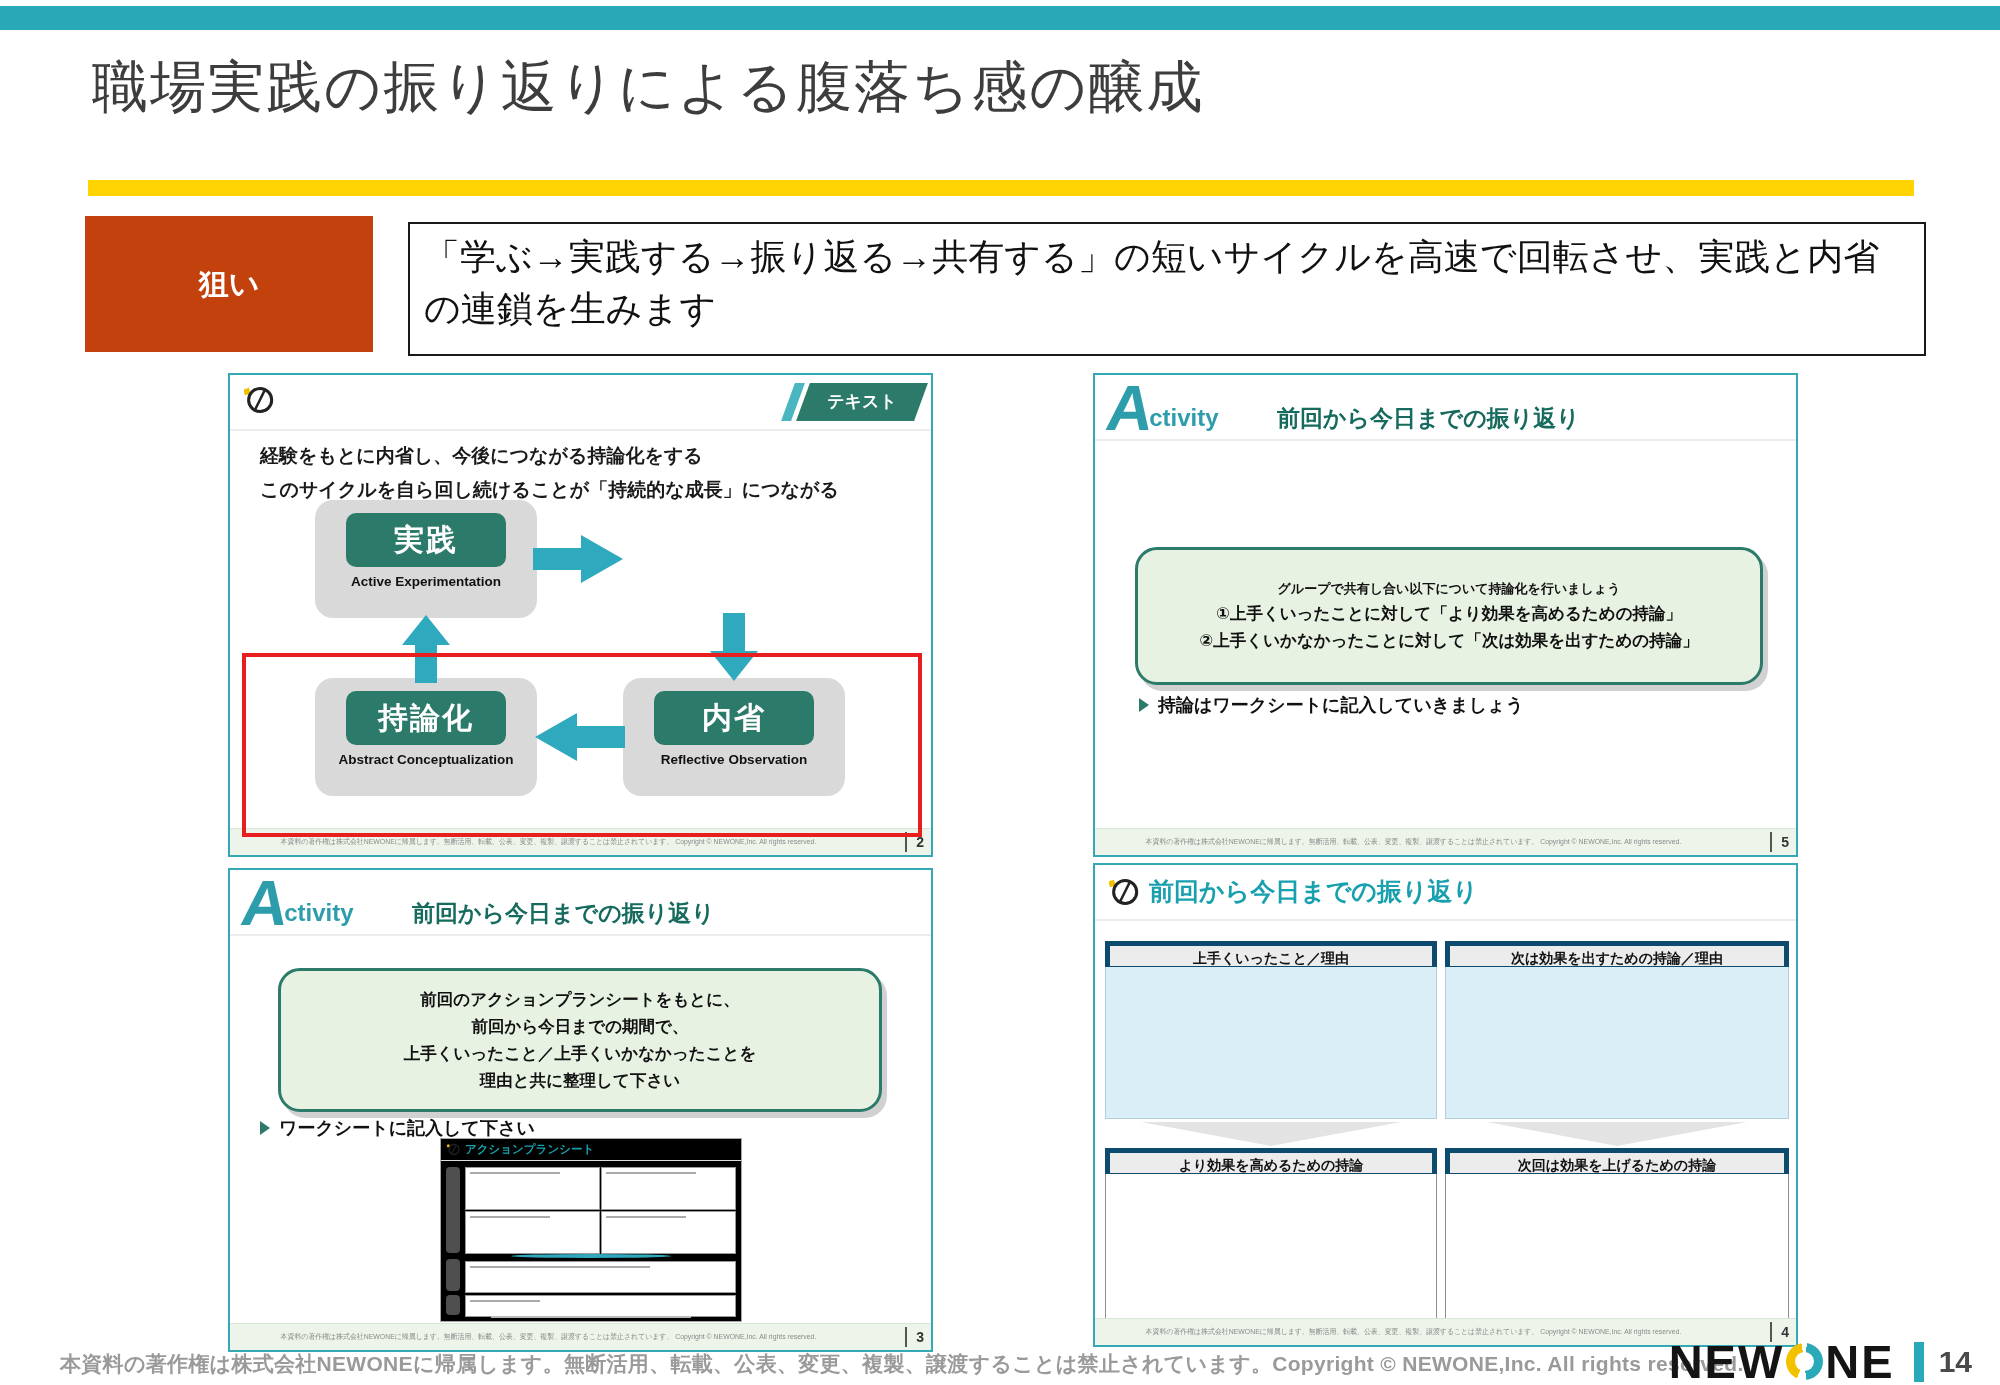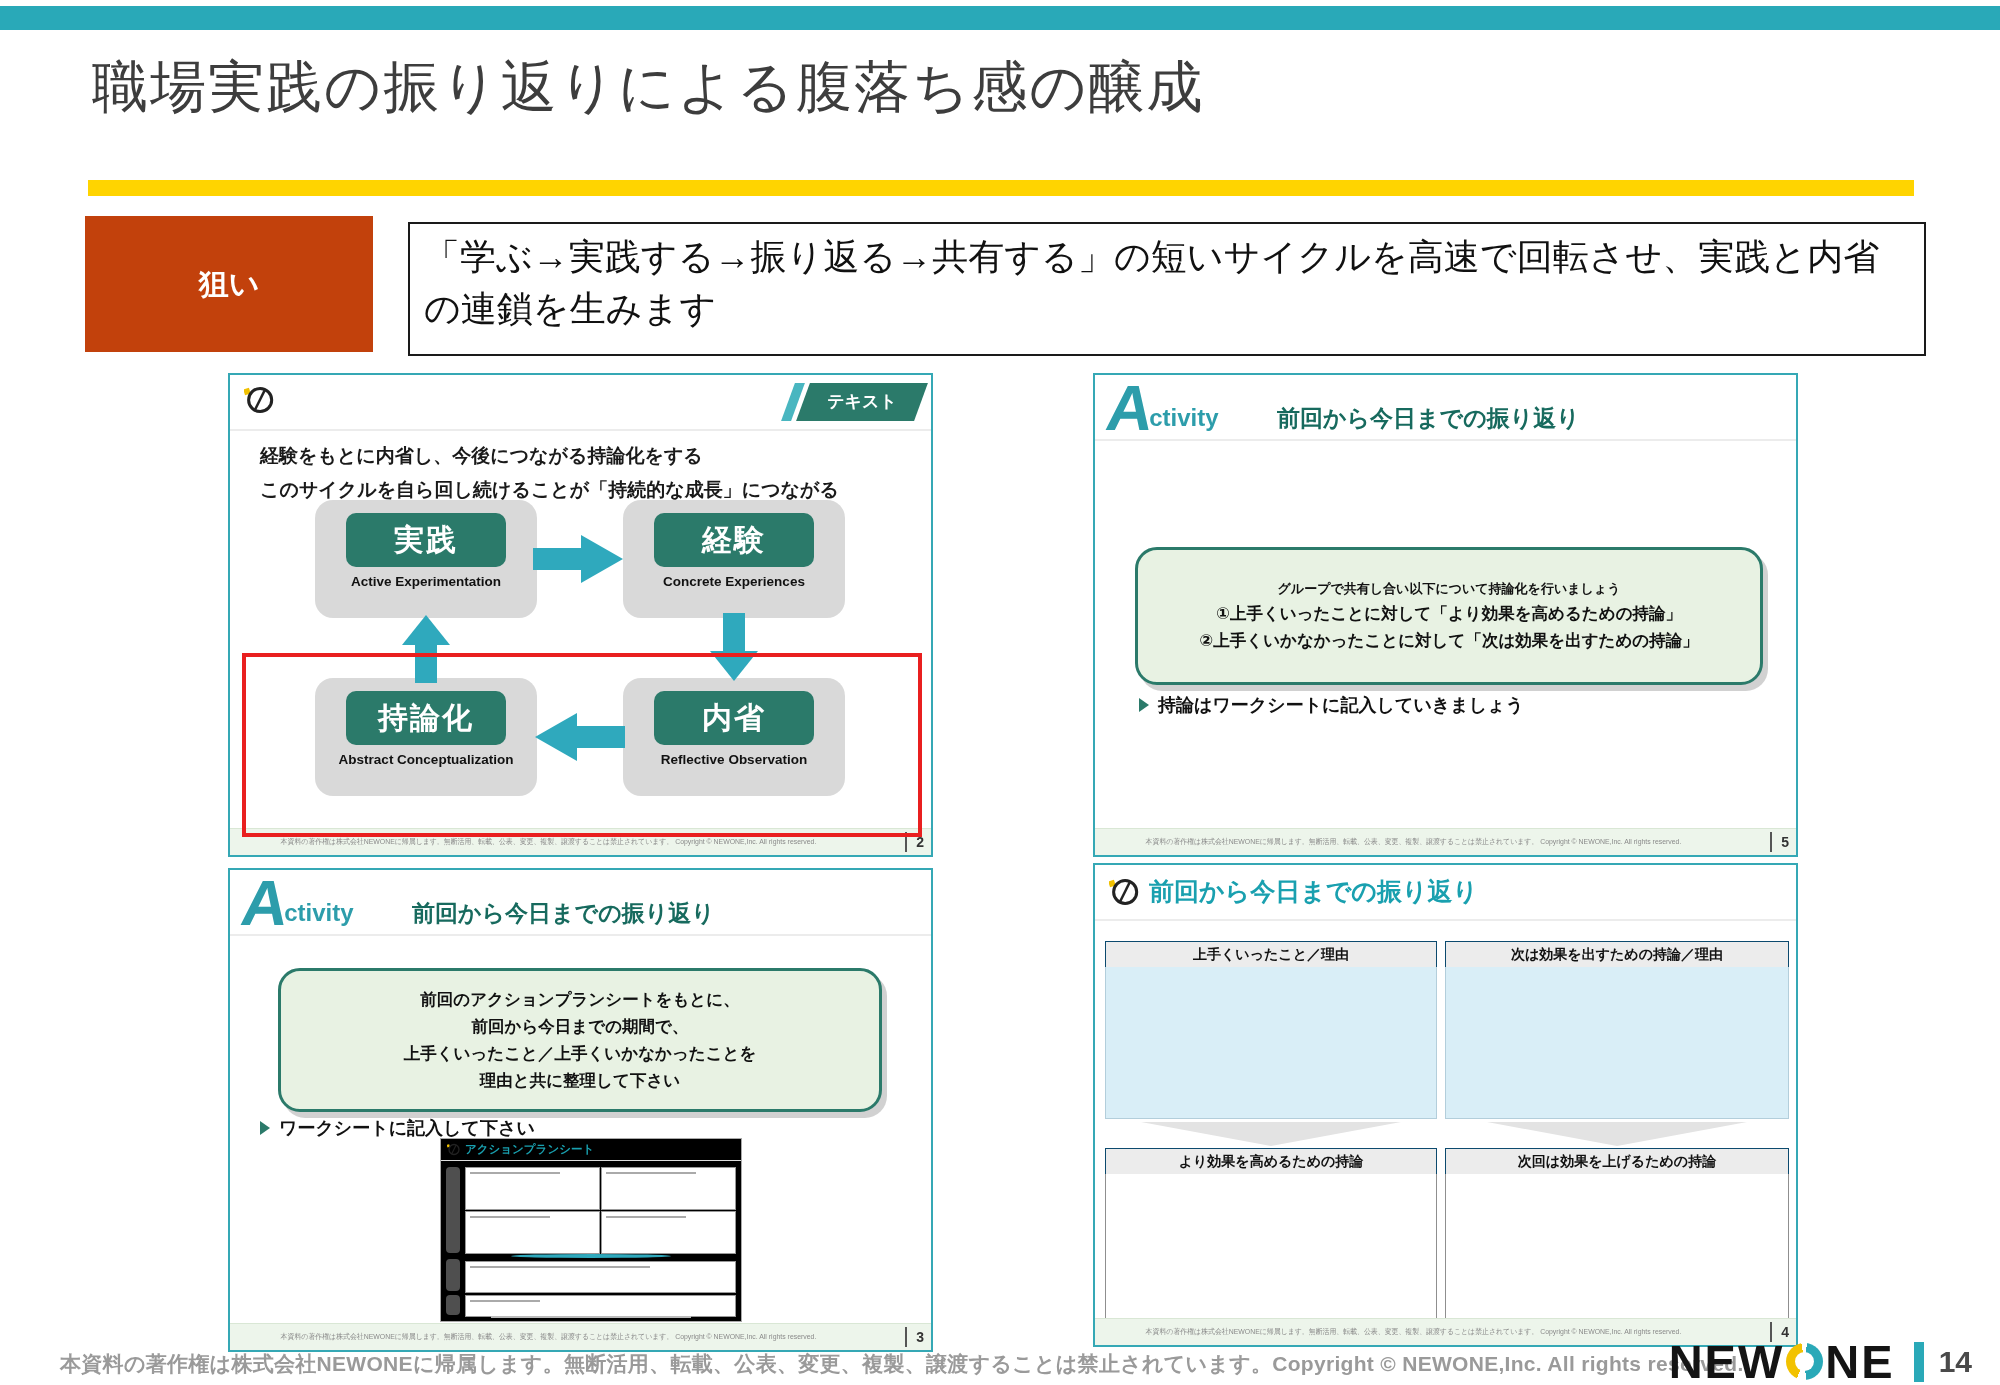--- a/index.html
+++ b/index.html
@@ -57,21 +57,21 @@
   .ws{position:absolute;left:210px;top:268px;width:300px;height:182px;background:#000000;border:1px solid #a9a9a9;}
   .ws-header{display:flex;align-items:center;gap:5px;padding:3px 6px;border-bottom:1px solid #ddd;}
   .ws-title{color:#19a0af;font-size:11.5px;font-weight:bold;}
   .vbar{position:absolute;left:5px;width:14px;background:#4f4f4f;border-radius:4px;}
   .wcell{position:absolute;border:1px solid #999;background:#fff;}
   .tline{height:2px;background:#aaa;margin:4px 4px 0 4px;}
   .ws-divider{position:absolute;left:70px;top:115px;width:160px;height:4px;background:#2fa9bd;border-radius:50%;}
   .ws-footline{position:absolute;left:50px;bottom:3px;width:200px;height:2px;background:#bbb;}
 
   
-  .col-head{position:absolute;height:30px;background:#ececec;border:1px solid #0c4a6e;box-sizing:border-box;
+  .col-head{position:absolute;height:30px;background:#ececec;border:5px solid #0c4a6e;box-sizing:border-box;
             font-size:14px;font-weight:bold;color:#111;text-align:center;line-height:24px;}
   .col-blue{position:absolute;background:#d9eef7;border:1px solid #b3cedb;border-top:none;box-sizing:border-box;}
   .col-white{position:absolute;background:#fff;border:1px solid #8f8f8f;border-top:none;box-sizing:border-box;}
 
   
   .footer-text{position:absolute;left:60px;top:1350px;font-size:21px;font-weight:bold;color:#9a9a9a;white-space:nowrap;letter-spacing:.3px;}
   .brand{position:absolute;right:28px;top:1334px;display:flex;align-items:center;}
   .brand .word{font-size:47px;font-weight:bold;color:#141414;letter-spacing:2px;}
   .brand .o{width:37px;height:37px;border-radius:50%;margin:0 2px;position:relative;
             background:conic-gradient(from 205deg,#f2c200 0 145deg,#ffffff 145deg 163deg,#2aa9b8 163deg 330deg,#ffffff 330deg 360deg);}
@@ -107,24 +107,20 @@
     <div class="header-sep"></div>
     <div class="s1-body">
       <div>経験をもとに内省し、今後につながる持論化をする</div>
       <div>このサイクルを自ら回し続けることが「持続的な成長」につながる</div>
     </div>
 
     <div class="gbox" style="left:85px;top:125px;">
       <div class="jp">実践</div>
       <div class="en">Active Experimentation</div>
     </div>
-    <div class="gbox" style="left:393px;top:125px;">
-      <div class="jp">経験</div>
-      <div class="en">Concrete Experiences</div>
-    </div>
     <div class="gbox" style="left:85px;top:303px;">
       <div class="jp">持論化</div>
       <div class="en">Abstract Conceptualization</div>
     </div>
     <div class="gbox" style="left:393px;top:303px;">
       <div class="jp">内省</div>
       <div class="en">Reflective Observation</div>
     </div>
 
     <svg class="arrow" style="left:303px;top:156px;" width="92" height="56" viewBox="0 0 92 56">

